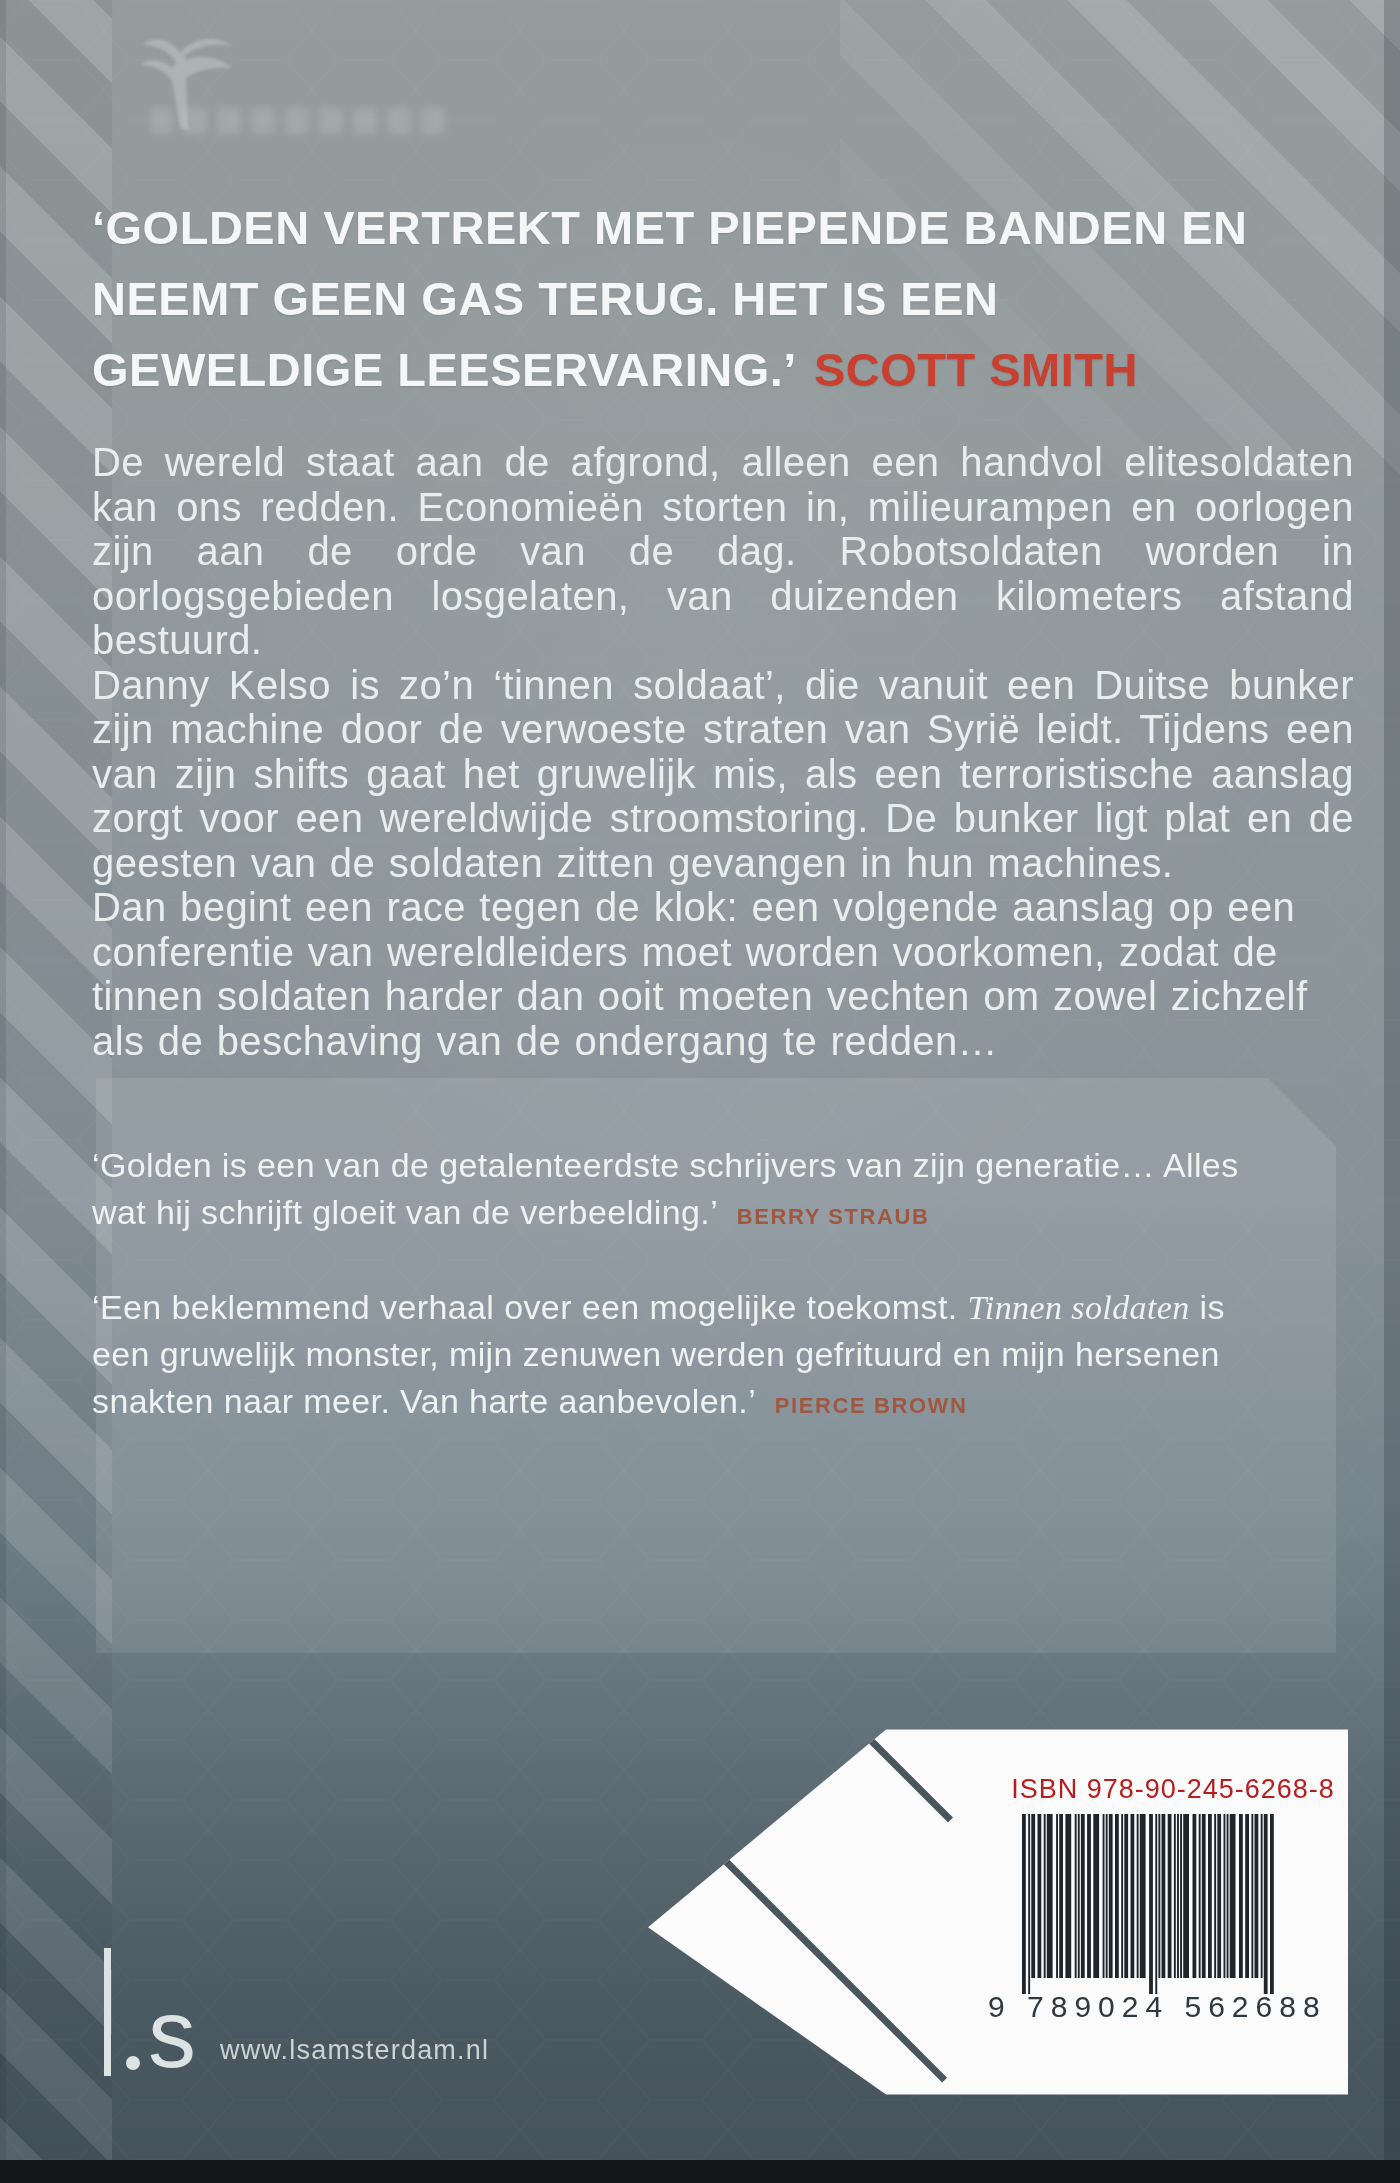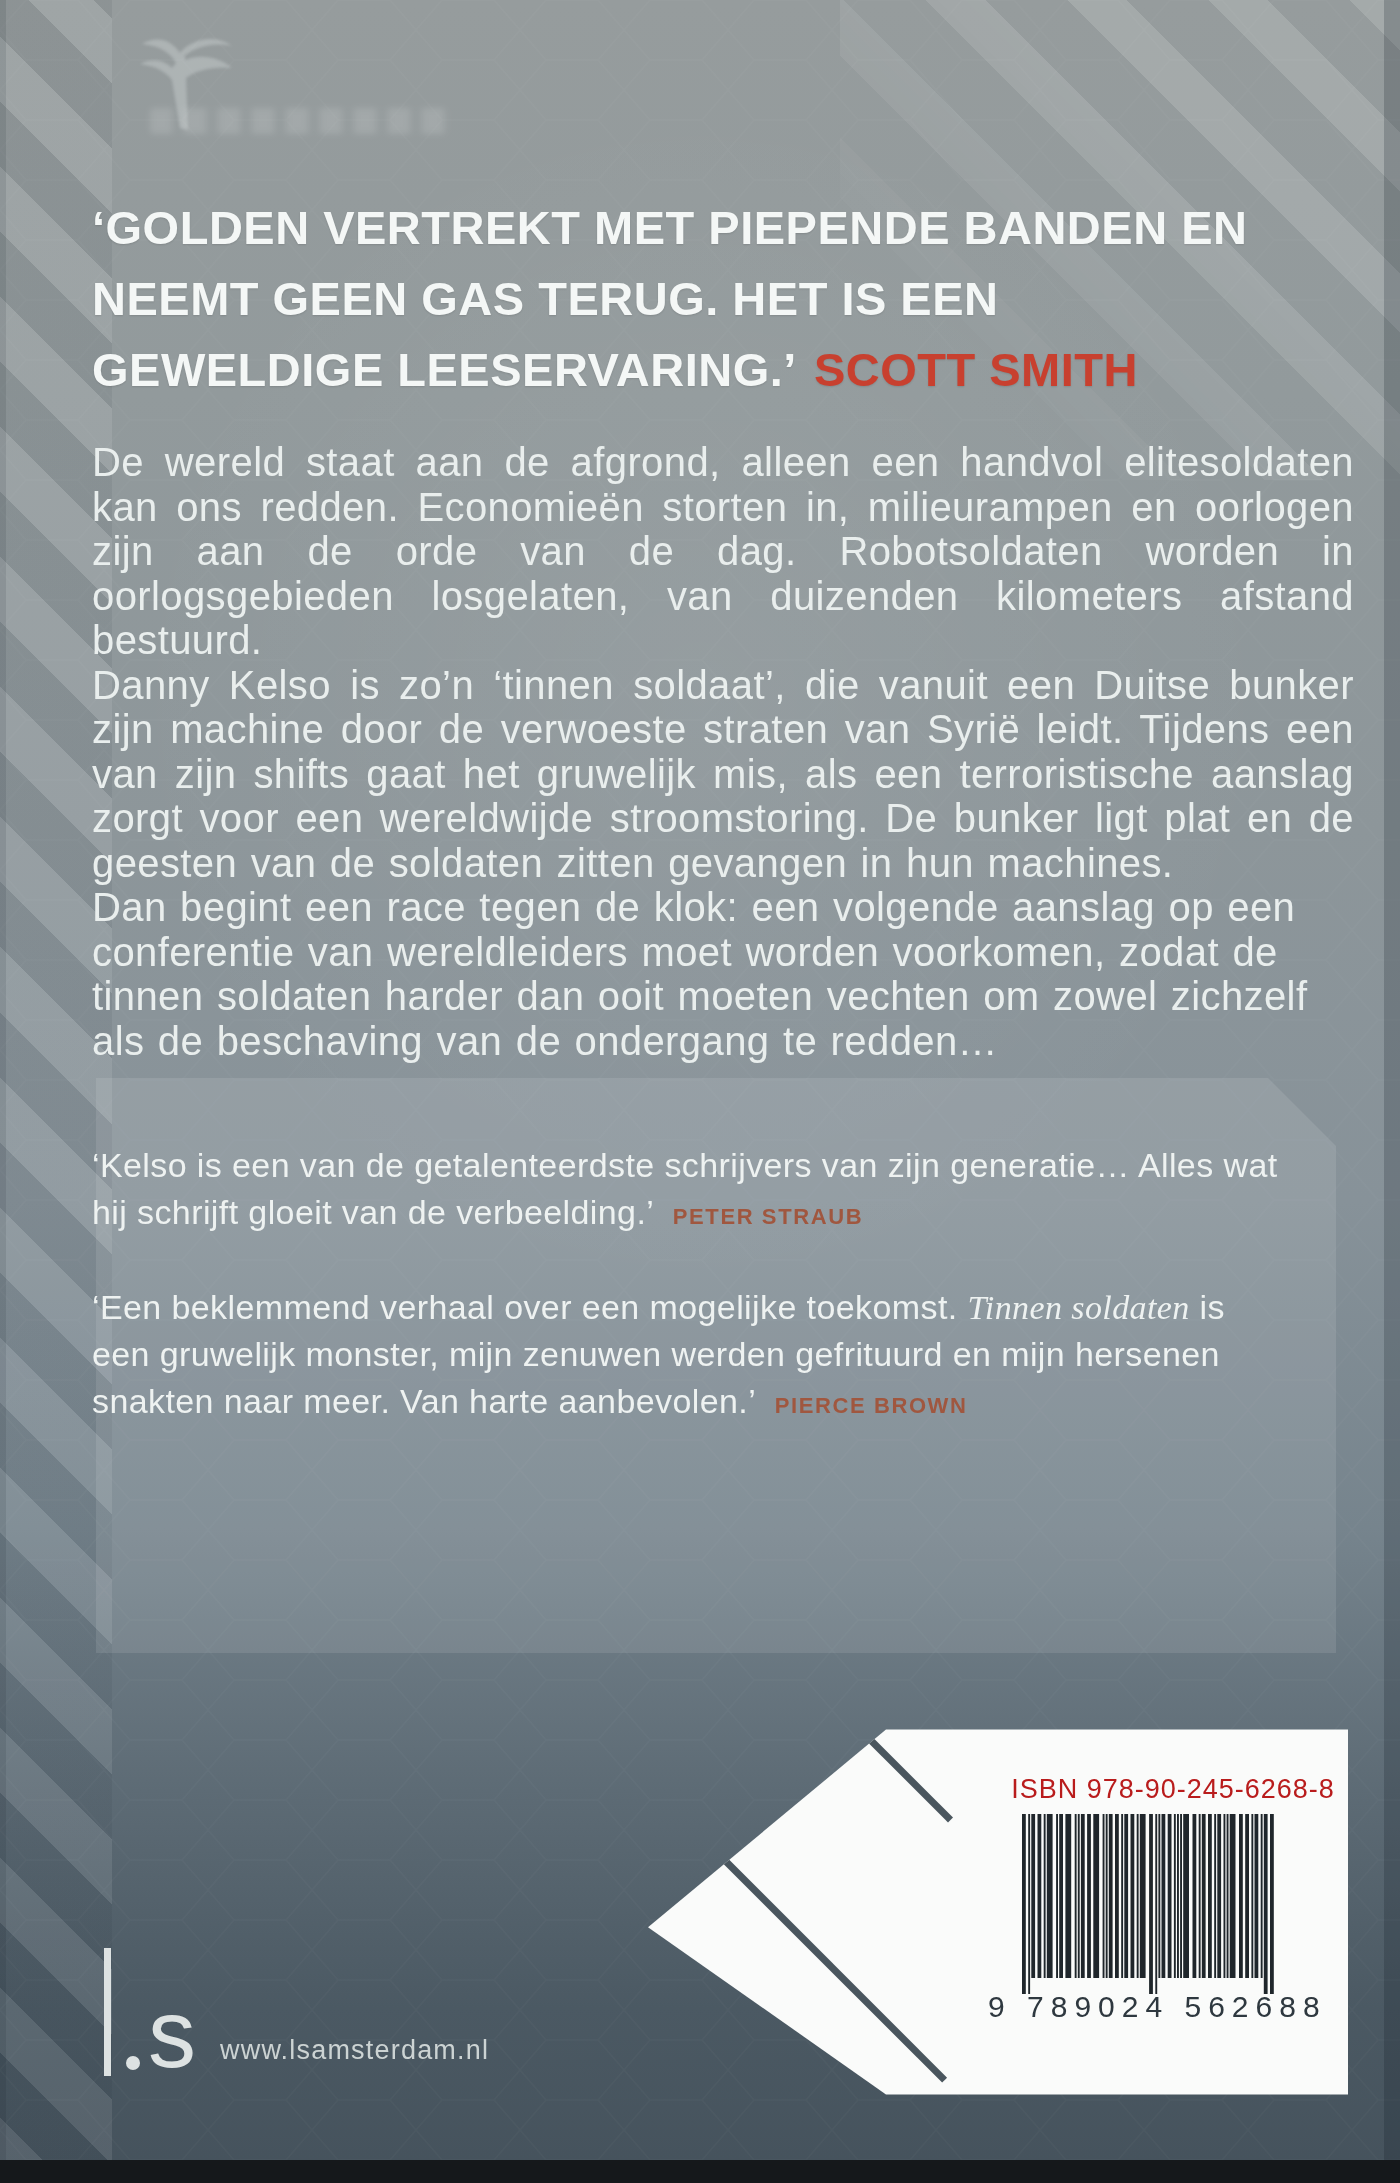--- a/index.html
+++ b/index.html
@@ -157,22 +157,22 @@
 
 <div class="synopsis">
   <p>De wereld staat aan de afgrond, alleen een handvol elitesoldaten kan ons redden. Economieën storten in, milieurampen en oorlogen zijn aan de orde van de dag. Robotsoldaten worden in oorlogsgebieden losgelaten, van duizenden kilometers afstand bestuurd.</p>
   <p>Danny Kelso is zo’n ‘tinnen soldaat’, die vanuit een Duitse bunker zijn machine door de verwoeste straten van Syrië leidt. Tijdens een van zijn shifts gaat het gruwelijk mis, als een terroristische aanslag zorgt voor een wereldwijde stroomstoring. De bunker ligt plat en de geesten van de soldaten zitten gevangen in hun machines.</p>
   <p>Dan begint een race tegen de klok: een volgende aanslag op een conferentie van wereldleiders moet worden voorkomen, zodat de tinnen soldaten harder dan ooit moeten vechten om zowel zichzelf als de beschaving van de ondergang te redden…</p>
 </div>
 
 <div class="quote-panel"></div>
 <div class="quotes">
   <p>
-    <span>‘Kelso is een van de getalenteerdste schrijvers van zijn generatie… Alles wat hij schrijft gloeit van de verbeelding.’</span>
-    <span class="attr">PETER STRAUB</span>
+    <span>‘Golden is een van de getalenteerdste schrijvers van zijn generatie… Alles wat hij schrijft gloeit van de verbeelding.’</span>
+    <span class="attr">BERRY STRAUB</span>
   </p>
   <p>
     <span>‘Een beklemmend verhaal over een mogelijke toekomst. </span><span class="italic">Tinnen soldaten</span><span> is een gruwelijk monster, mijn zenuwen werden gefrituurd en mijn hersenen snakten naar meer. Van harte aanbevolen.’</span>
     <span class="attr">PIERCE BROWN</span>
   </p>
 </div>
 
 <div class="banner">
   <div class="slash slash-a"></div>
   <div class="slash slash-b"></div>

